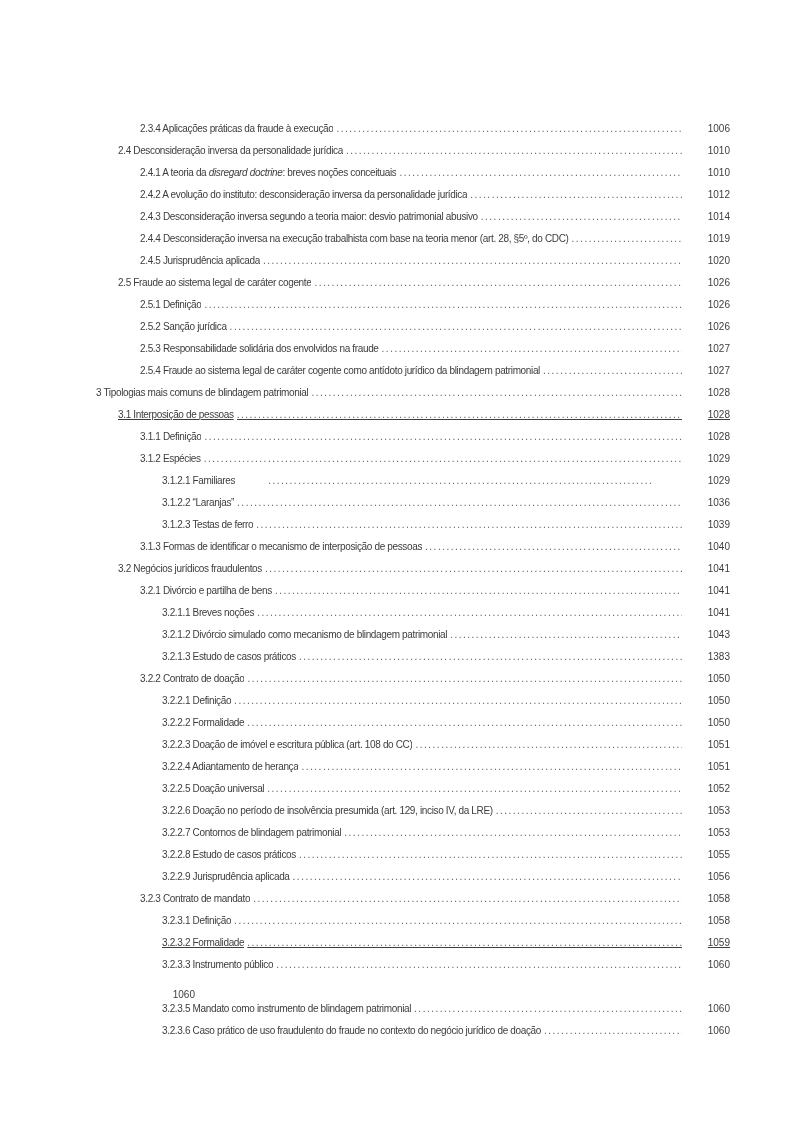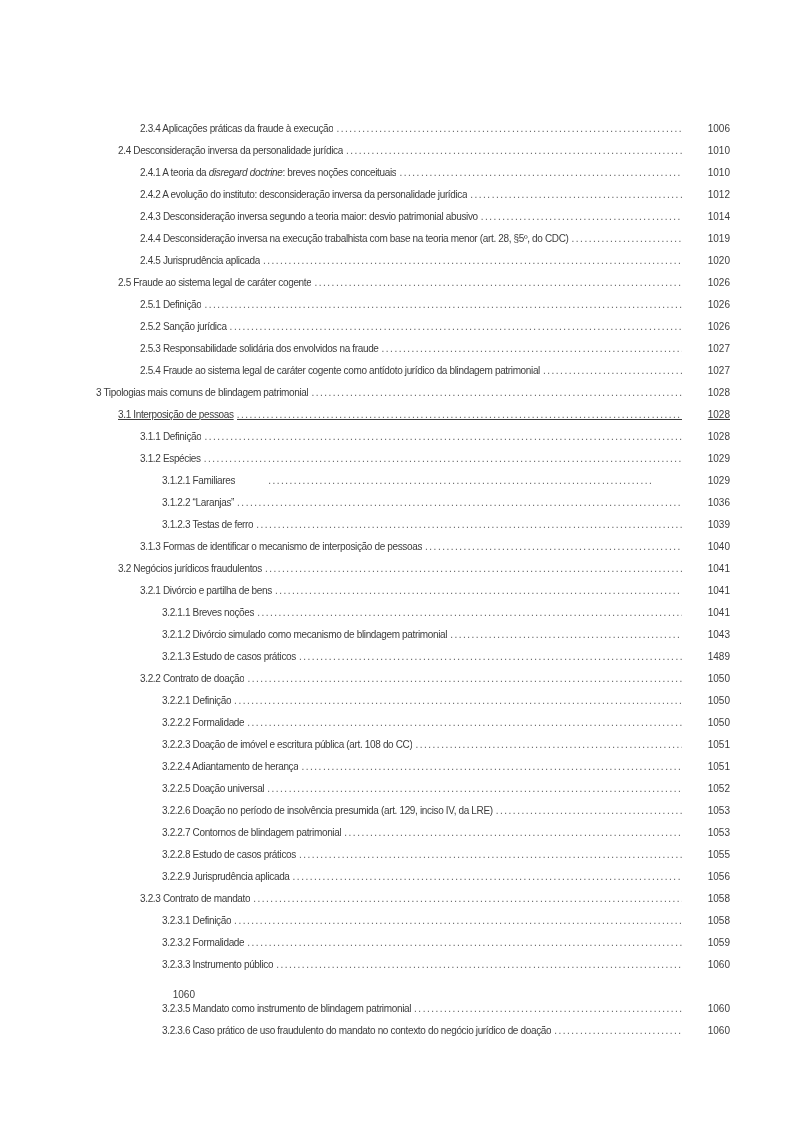--- a/index.html
+++ b/index.html
@@ -176,21 +176,21 @@
       <span class="page-num">1041</span>
     </div>
     <div class="toc-row" style="padding-left: 66px;">
       <span class="entry-text">3.2.1.2 Divórcio simulado como mecanismo de blindagem patrimonial</span>
       <span class="leader">............................................................................................................................................................................................................................</span>
       <span class="page-num">1043</span>
     </div>
     <div class="toc-row" style="padding-left: 66px;">
       <span class="entry-text">3.2.1.3 Estudo de casos práticos</span>
       <span class="leader">............................................................................................................................................................................................................................</span>
-      <span class="page-num">1489</span>
+      <span class="page-num">1383</span>
     </div>
     <div class="toc-row" style="padding-left: 44px;">
       <span class="entry-text">3.2.2 Contrato de doação</span>
       <span class="leader">............................................................................................................................................................................................................................</span>
       <span class="page-num">1050</span>
     </div>
     <div class="toc-row" style="padding-left: 66px;">
       <span class="entry-text">3.2.2.1 Definição</span>
       <span class="leader">............................................................................................................................................................................................................................</span>
       <span class="page-num">1050</span>
@@ -238,38 +238,38 @@
     <div class="toc-row" style="padding-left: 44px;">
       <span class="entry-text">3.2.3 Contrato de mandato</span>
       <span class="leader">............................................................................................................................................................................................................................</span>
       <span class="page-num">1058</span>
     </div>
     <div class="toc-row" style="padding-left: 66px;">
       <span class="entry-text">3.2.3.1 Definição</span>
       <span class="leader">............................................................................................................................................................................................................................</span>
       <span class="page-num">1058</span>
     </div>
-    <div class="toc-row" style="padding-left: 66px;">
+    <div class="toc-row" style="padding-left: 66px; text-decoration: underline;">
       <span class="entry-text">3.2.3.2 Formalidade</span>
       <span class="leader">............................................................................................................................................................................................................................</span>
       <span class="page-num">1059</span>
     </div>
     <div class="toc-row" style="padding-left: 66px;">
       <span class="entry-text">3.2.3.3 Instrumento público</span>
       <span class="leader">............................................................................................................................................................................................................................</span>
       <span class="page-num">1060</span>
     </div>
     <div class="toc-row" style="padding-left: 66px; flex-direction: column;">
       <span class="entry-text">3.2.3.4 Distinção entre mandato e procuração</span>
       <span class="leader">............................................................................................................................................................................................................................</span>
       <span class="page-num">1060</span>
     </div>
     <div class="toc-row" style="padding-left: 66px;">
       <span class="entry-text">3.2.3.5 Mandato como instrumento de blindagem patrimonial</span>
       <span class="leader">............................................................................................................................................................................................................................</span>
       <span class="page-num">1060</span>
     </div>
     <div class="toc-row" style="padding-left: 66px;">
-      <span class="entry-text">3.2.3.6 Caso prático de uso fraudulento do mandato no contexto do negócio jurídico de doação</span>
+      <span class="entry-text">3.2.3.6 Caso prático de uso fraudulento do fraude no contexto do negócio jurídico de doação</span>
       <span class="leader">............................................................................................................................................................................................................................</span>
       <span class="page-num">1060</span>
     </div>
   </div>
 
 </body></html>

